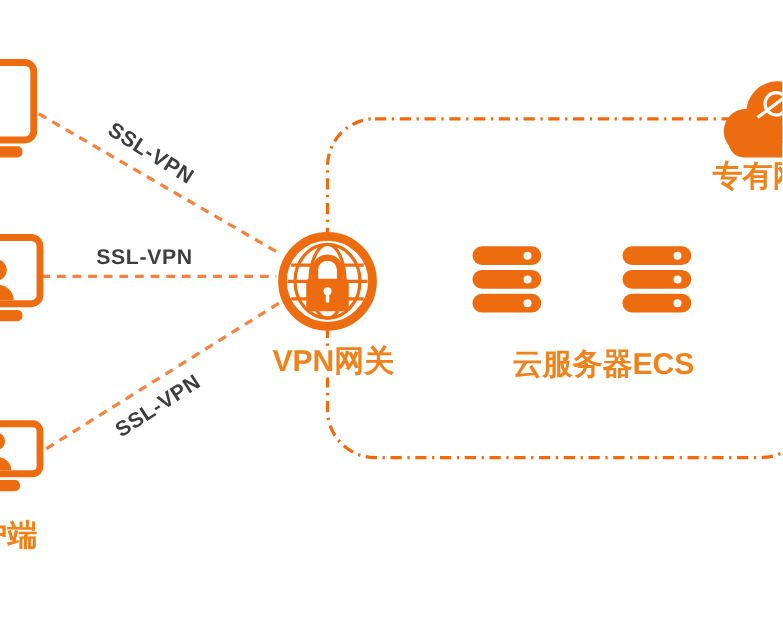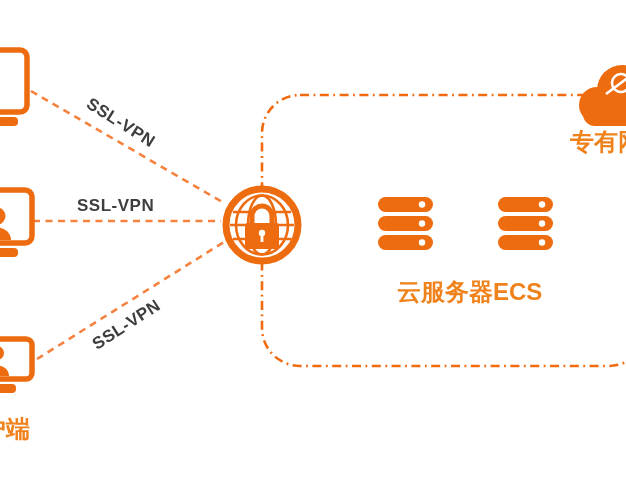--- a/index.html
+++ b/index.html
@@ -25,21 +25,21 @@
   }
   .ssl-1{left:82px;top:114px;transform:rotate(32deg);}
   .ssl-2{left:77px;top:197px;}
   .ssl-3{left:88px;top:316px;transform:rotate(-33deg);}
   .org{
     color:#F0821C;
     font-size:24px;
     font-weight:600;
   }
   .vpn-label{left:217px;top:277px;background:#FFFFFF;padding:0 1px;}
-  .ecs-label{left:397px;top:279px;}
+  .ecs-label{left:410px;top:279px;}
   .vpc-label{left:570px;top:129px;}
   .client-label{left:-42px;top:416px;}
 </style>
 </head>
 <body>
 
 <div class="stage">
 
   <svg width="626" height="500" viewBox="0 0 626 500">
 
@@ -116,17 +116,18 @@
       <circle cx="44" cy="7.5" r="3.2" fill="#FFFFFF"></circle>
       <circle cx="44" cy="26.5" r="3.2" fill="#FFFFFF"></circle>
       <circle cx="44" cy="45.5" r="3.2" fill="#FFFFFF"></circle>
     </g>
   </svg>
 
   <div class="lbl ssl ssl-1">SSL-VPN</div>
   <div class="lbl ssl ssl-2">SSL-VPN</div>
   <div class="lbl ssl ssl-3">SSL-VPN</div>
 
+  <div class="lbl org vpn-label">VPN网关</div>
   <div class="lbl org ecs-label">云服务器ECS</div>
   <div class="lbl org vpc-label">专有网络</div>
   <div class="lbl org client-label">客户端</div>
 
 </div>
 
 </body></html>

